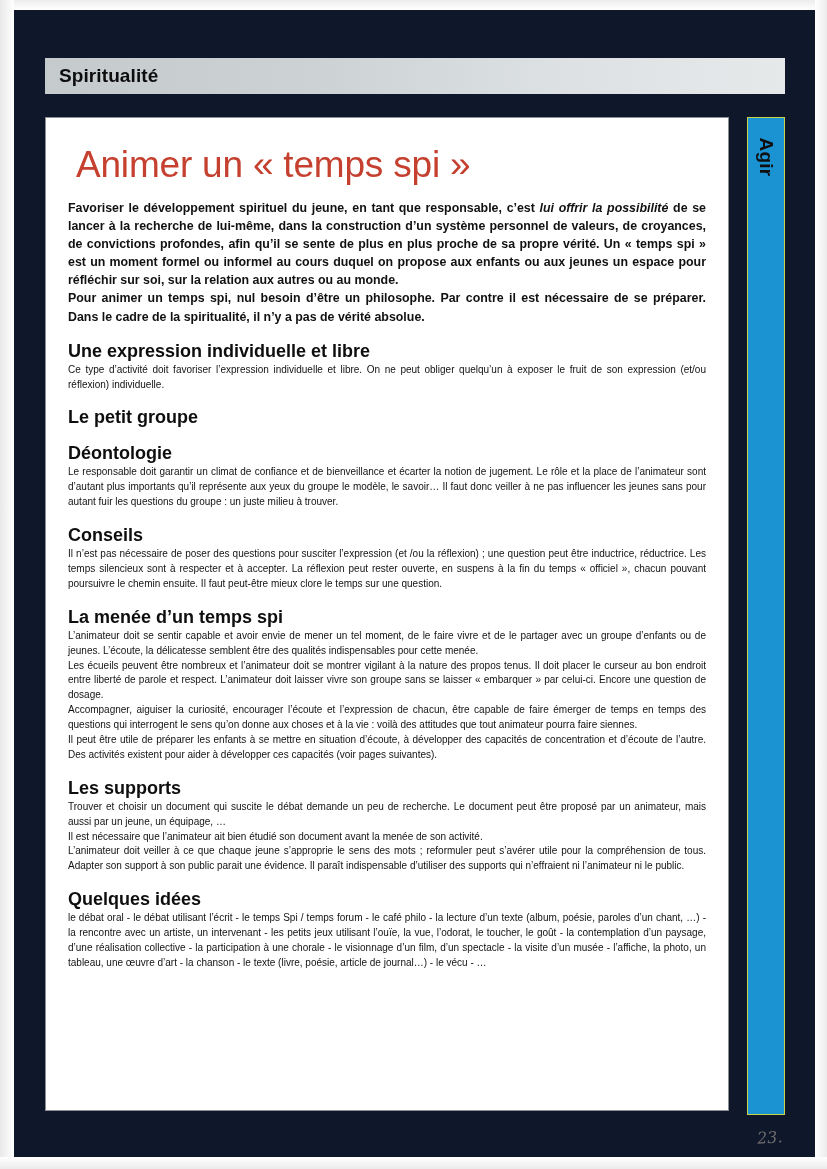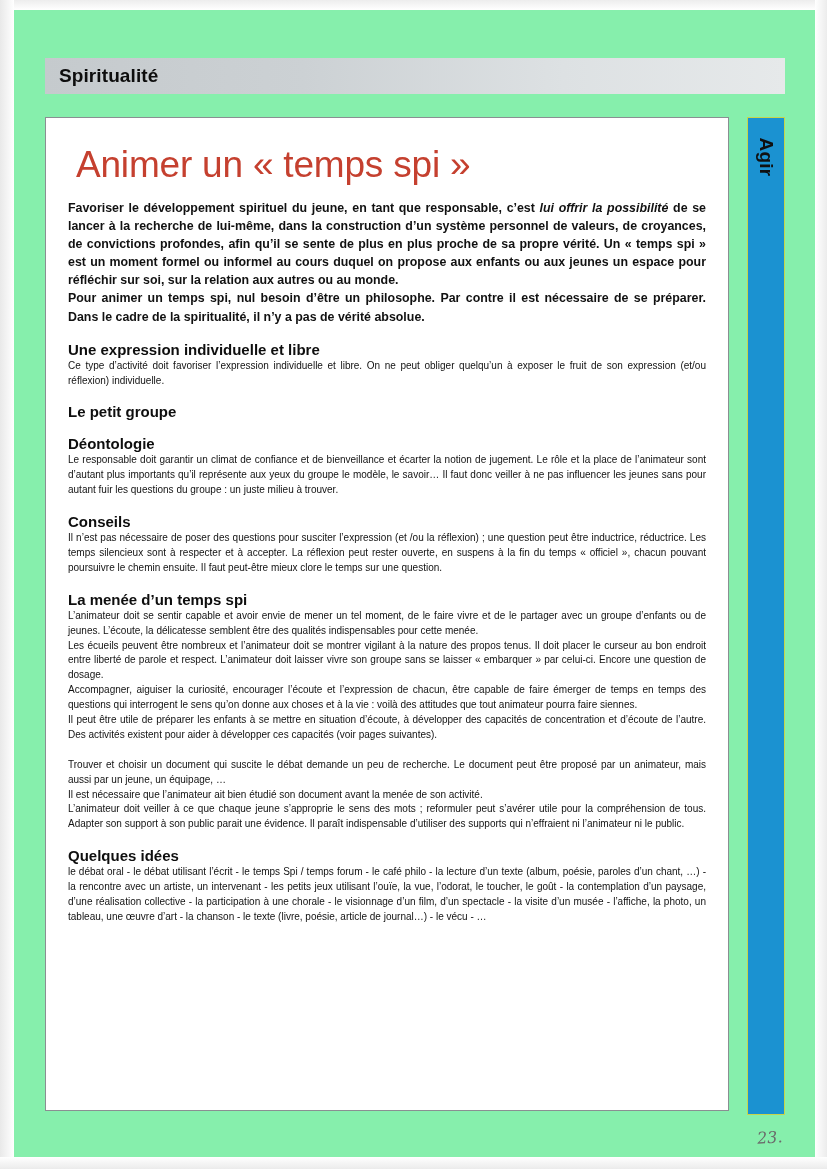--- a/index.html
+++ b/index.html
@@ -12,21 +12,21 @@
     background: #fdfdfd;
     font-family: "Liberation Sans", sans-serif;
     color: #111111;
     position: relative;
     overflow: hidden;
   }
 
   .page {
     position: absolute;
     inset: 0;
-    background: #86efac;
+    background: #0f172a;
   }
 
   
   .paper-edge-left {
     position: absolute;
     left: 0; top: 0; bottom: 0;
     width: 14px;
     background: linear-gradient(to right, #e9e9e9, #ffffff);
   }
   .paper-edge-top {
@@ -124,21 +124,21 @@
   .intro em {
   }
   .intro p {
     margin: 0;
   }
 
   .block {
     margin-top: 15px;
   }
   .block-heading {
-    font-size: 15px;
+    font-size: 18px;
     font-weight: bold;
     margin: 0 0 1px 0;
     color: #0e0e0e;
   }
   .block-body p {
     font-size: 10px;
     line-height: 1.49;
     text-align: justify;
     margin: 0;
     color: #121212;
@@ -212,20 +212,21 @@
       <div class="block-heading">La menée d’un temps spi</div>
       <div class="block-body">
         <p>L’animateur doit se sentir capable et avoir envie de mener un tel moment, de le faire vivre et de le partager avec un groupe d’enfants ou de jeunes. L’écoute, la délicatesse semblent être des qualités indispensables pour cette menée.</p>
         <p>Les écueils peuvent être nombreux et l’animateur doit se montrer vigilant à la nature des propos tenus. Il doit placer le curseur au bon endroit entre liberté de parole et respect. L’animateur doit laisser vivre son groupe sans se laisser « embarquer » par celui-ci. Encore une question de dosage.</p>
         <p>Accompagner, aiguiser la curiosité, encourager l’écoute et l’expression de chacun, être capable de faire émerger de temps en temps des questions qui interrogent le sens qu’on donne aux choses et à la vie : voilà des attitudes que tout animateur pourra faire siennes.</p>
         <p>Il peut être utile de préparer les enfants à se mettre en situation d’écoute, à développer des capacités de concentration et d’écoute de l’autre. Des activités existent pour aider à développer ces capacités (voir pages suivantes).</p>
       </div>
     </div>
 
     <div class="block">
+      <div class="block-heading">Les supports</div>
       <div class="block-body">
         <p>Trouver et choisir un document qui suscite le débat demande un peu de recherche. Le document peut être proposé par un animateur, mais aussi par un jeune, un équipage, …</p>
         <p>Il est nécessaire que l’animateur ait bien étudié son document avant la menée de son activité.</p>
         <p>L’animateur doit veiller à ce que chaque jeune s’approprie le sens des mots ; reformuler peut s’avérer utile pour la compréhension de tous. Adapter son support à son public parait une évidence. Il paraît indispensable d’utiliser des supports qui n’effraient ni l’animateur ni le public.</p>
       </div>
     </div>
 
     <div class="block">
       <div class="block-heading">Quelques idées</div>
       <div class="block-body">

